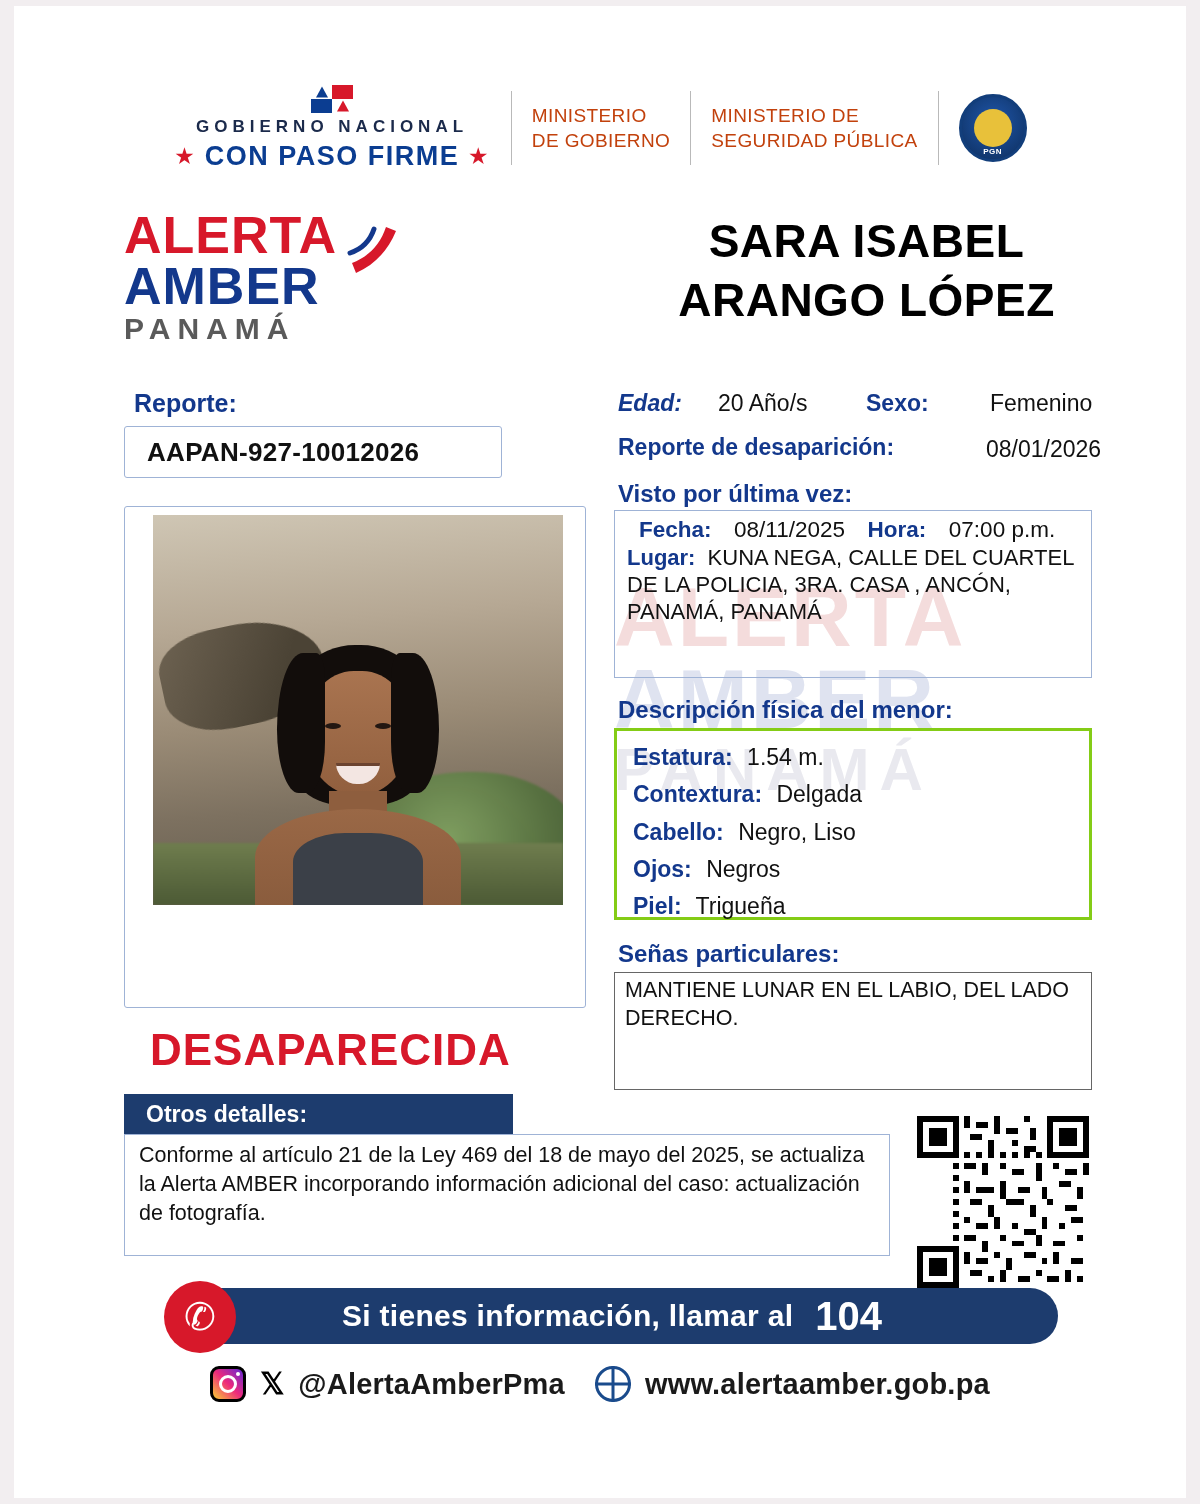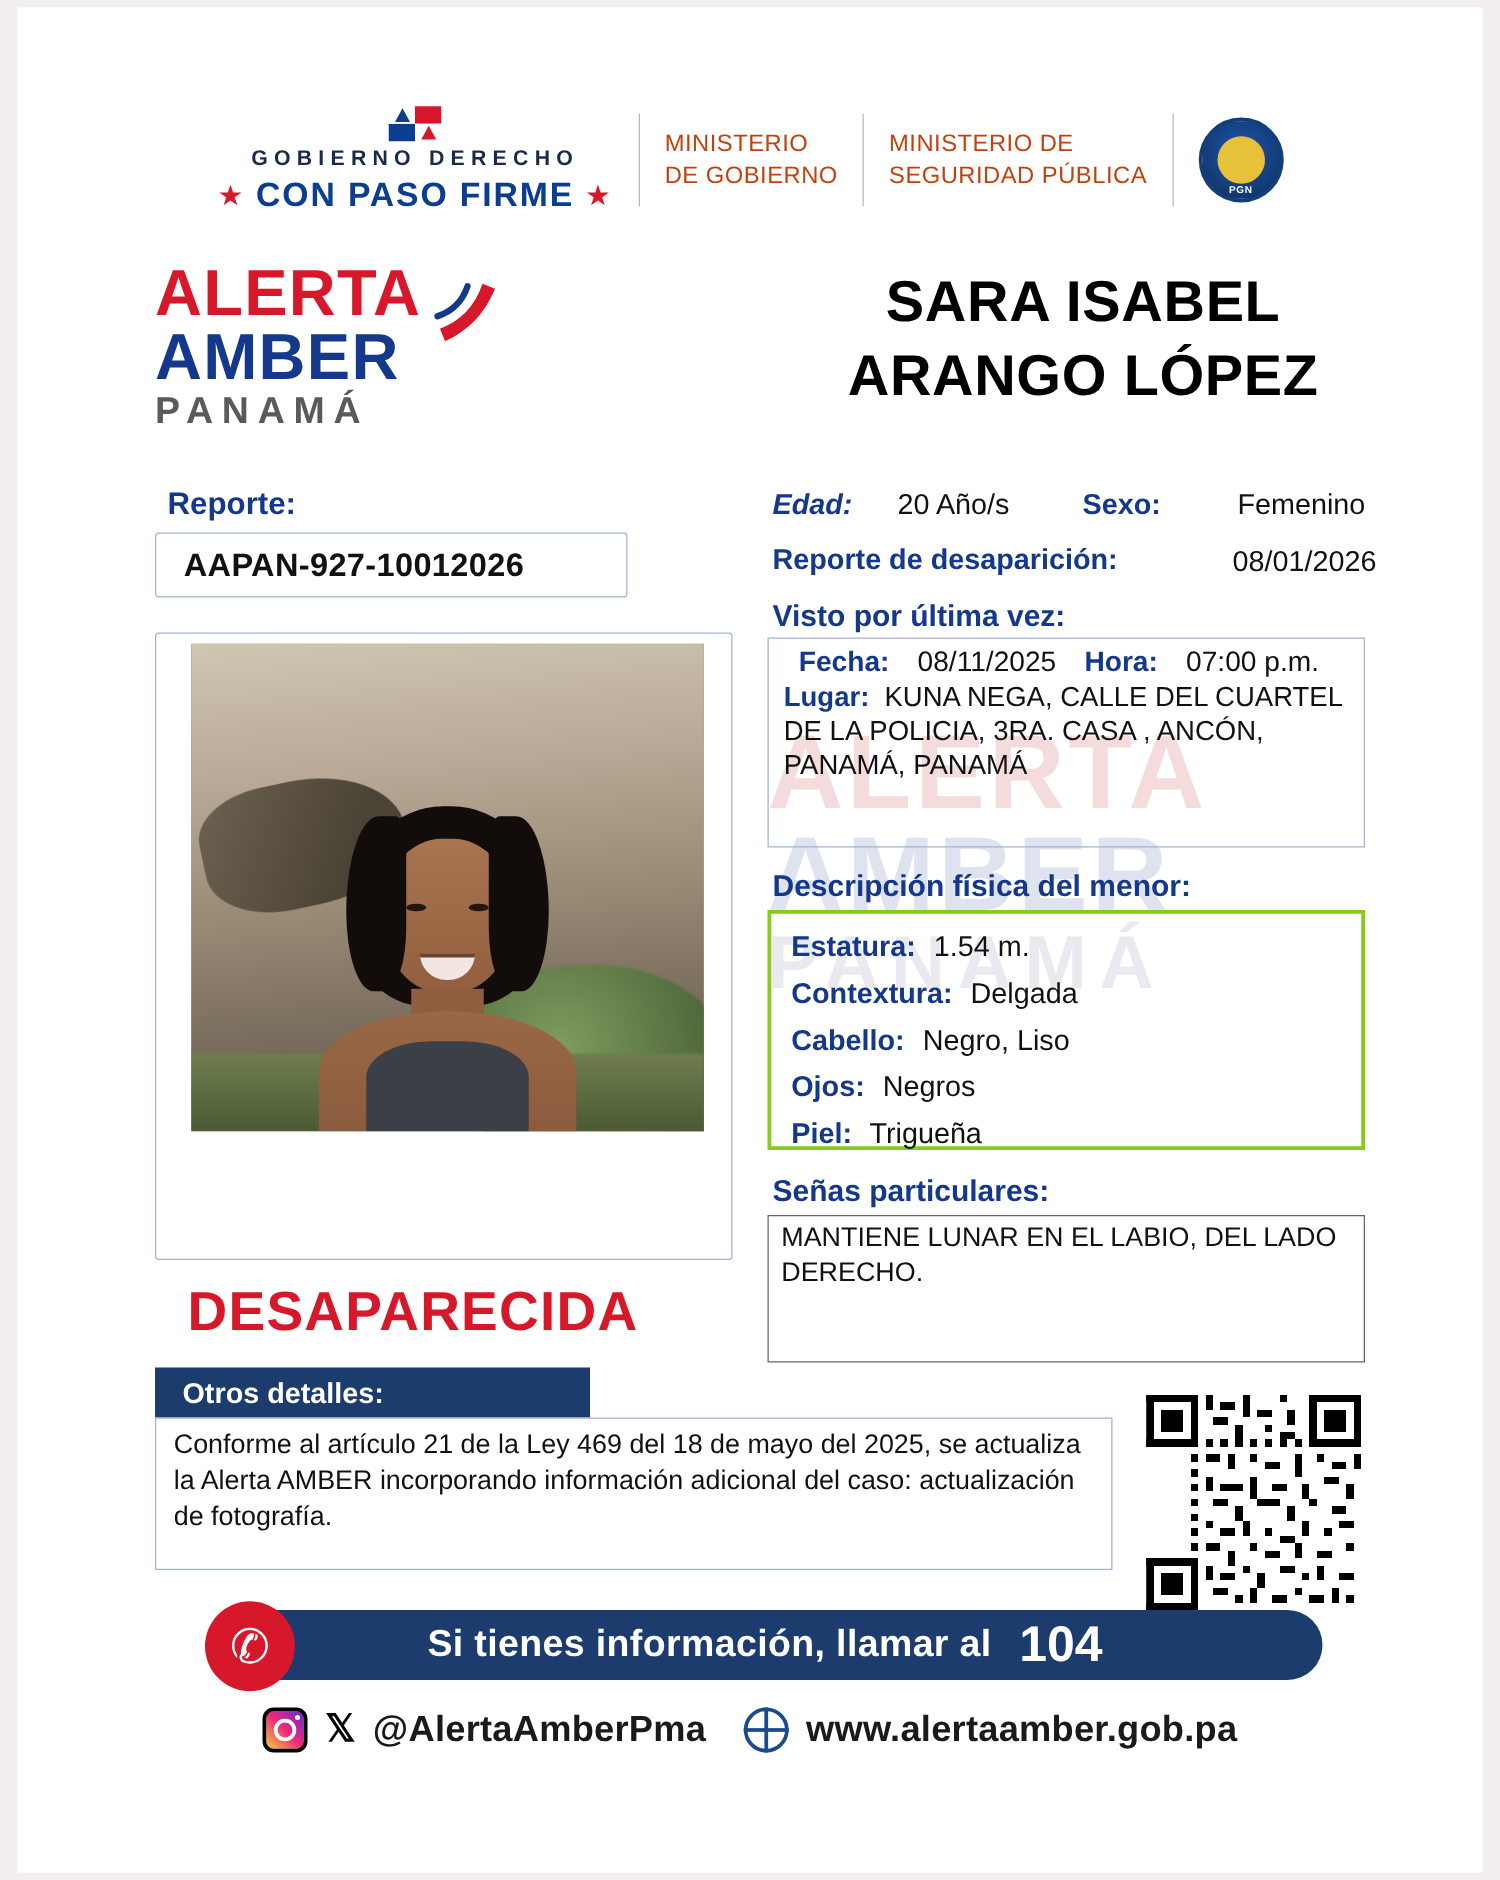--- a/index.html
+++ b/index.html
@@ -342,21 +342,21 @@
     left: 136px; top: 1019px;
     font-size: 44px;
     font-weight: bold;
     color: #d7182a;
     letter-spacing: 1px;
   }
 
   .otros-header {
     position: absolute;
     left: 110px; top: 1088px;
-    width: 348px; height: 40px;
+    width: 389px; height: 40px;
     background: #1d3c6e;
     display: flex;
     align-items: center;
     padding-left: 22px;
     box-sizing: border-box;
   }
   .otros-header span {
     color: #ffffff;
     font-size: 23px;
     font-weight: bold;
@@ -613,21 +613,21 @@
 <div class="page">
 
   <div class="gov-header">
     <div class="gov-block">
       <div class="flag">
         <div class="q1"></div>
           <div class="q2"></div>
           <div class="q3"></div>
           <div class="q4"></div>
       </div>
-      <div class="gov-line1">GOBIERNO DERECHO</div>
+      <div class="gov-line1">GOBIERNO NACIONAL</div>
       <div class="gov-line2">
         <span class="star">★</span>
         <span>CON PASO FIRME</span>
         <span class="star">★</span>
       </div>
     </div>
 
     <div class="vsep"></div>
 
     <div class="ministerio">

